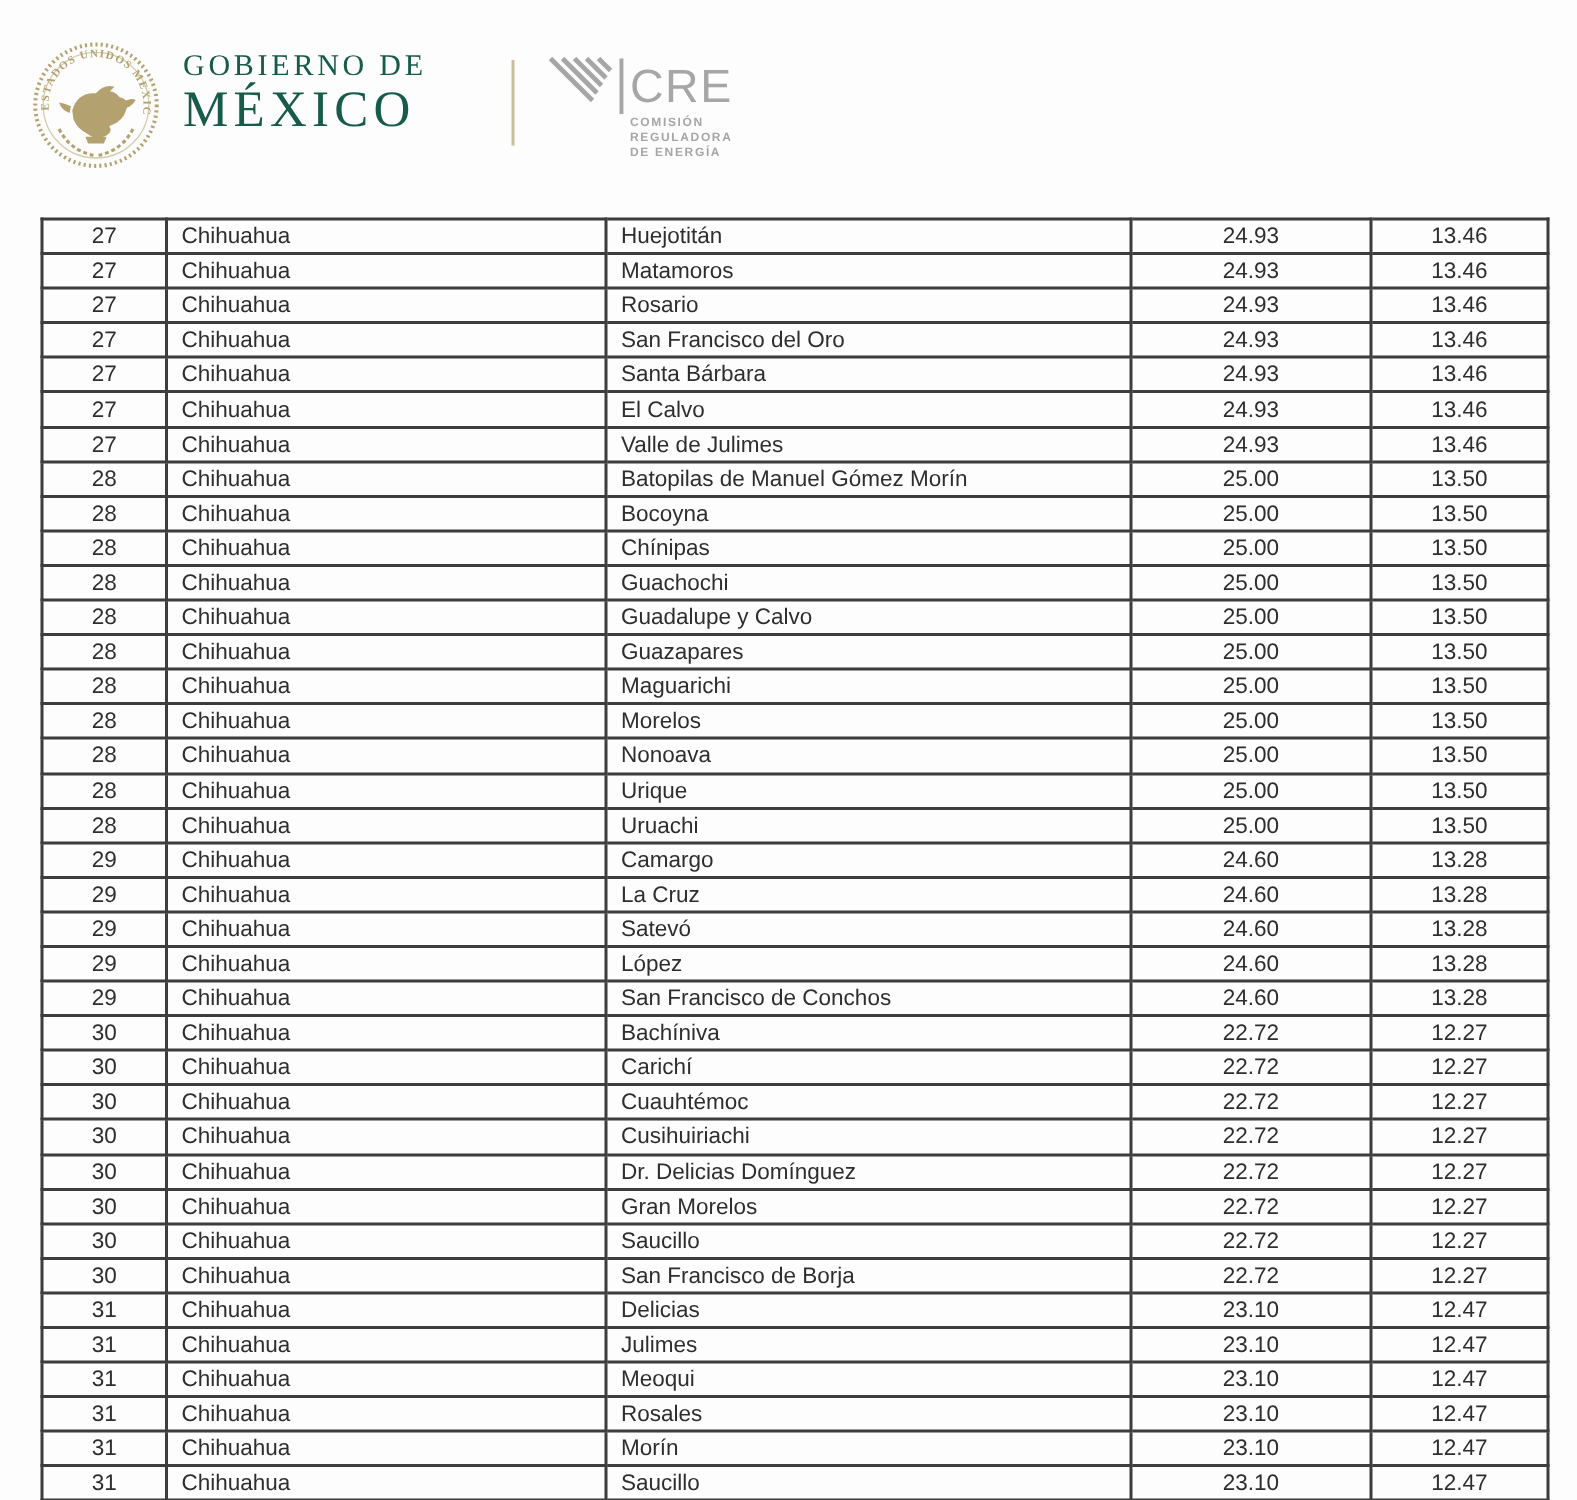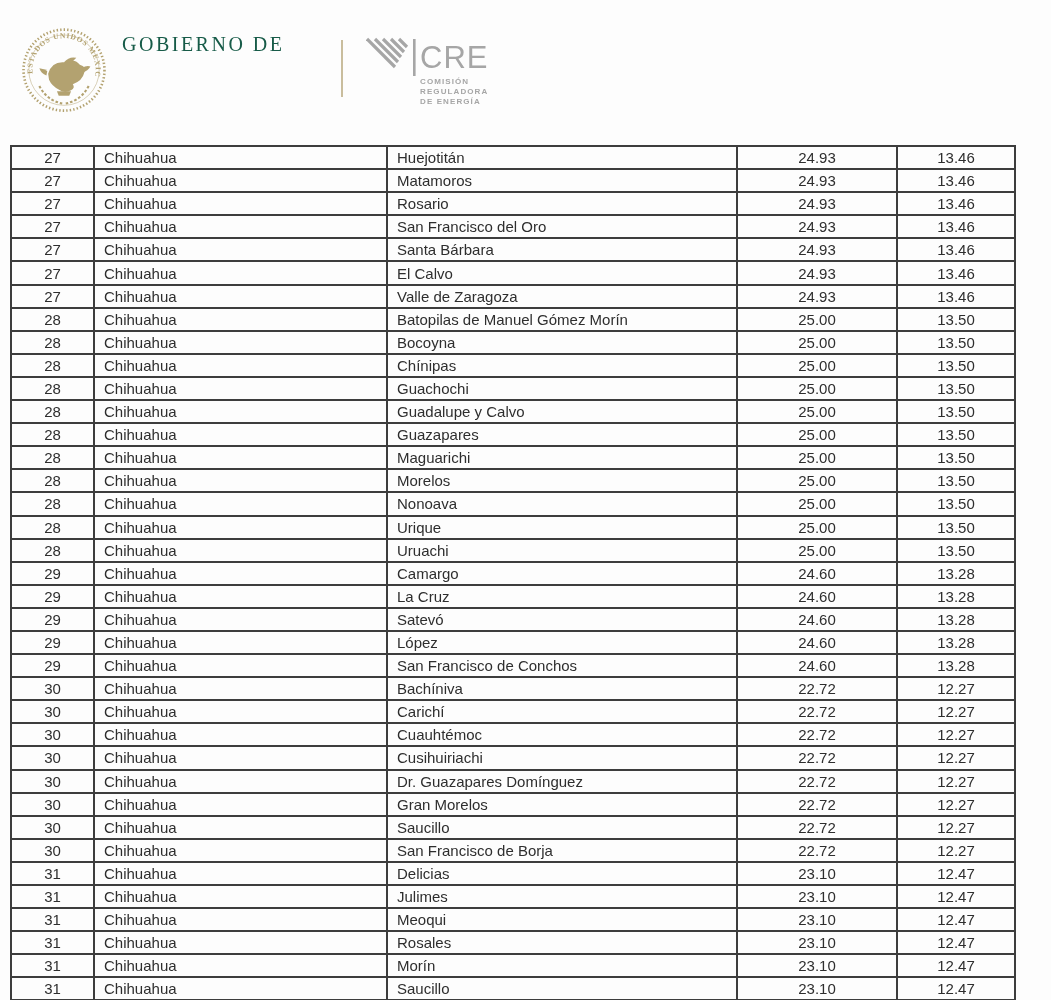--- a/index.html
+++ b/index.html
@@ -18,21 +18,21 @@
   .letterhead{position:absolute;left:0;top:0;width:1051px;height:140px;background:var(--paper);}
   .coat{position:absolute;left:20px;top:22px;width:88px;height:98px;color:var(--gold);}
   .gob-text{position:absolute;left:122px;top:34px;color:var(--green);
     font-family:"Liberation Serif",serif;font-weight:normal;line-height:1;}
   .gob-line1{font-size:20px;letter-spacing:2.5px;}
   .gob-line2{font-size:34px;letter-spacing:3.5px;margin-top:3px;}
   .head-divider{position:absolute;left:341px;top:40px;width:2px;height:57px;
     background:var(--divider);}
   .cre-logo{position:absolute;left:366px;top:34px;width:130px;height:76px;color:var(--gray-logo);}
   
-  .rates-table{position:absolute;left:10px;top:145px;width:1004px;
+  .rates-table{position:absolute;left:27px;top:145px;width:1004px;
     border-collapse:collapse;table-layout:fixed;}
   .rates-table td{border:2px solid var(--line);font-size:15px;color:var(--ink);
     height:23.1px;padding:0;white-space:nowrap;overflow:hidden;line-height:1;}
   td.c-num{text-align:center;}
   td.c-state,td.c-muni{text-align:left;padding-left:9px;}
   td.c-p1,td.c-p2{text-align:center;}
 </style>
 </head>
 <body>
 
@@ -58,20 +58,21 @@
       <path d="M42 78 L58 78 L56 83 L44 83 Z"></path>
     </g>
     <g fill="none" stroke="currentColor" stroke-width="2.4" stroke-dasharray="3 2.2">
       <path d="M22 72 Q30 88 48 92"></path>
       <path d="M78 72 Q70 88 52 92"></path>
     </g>
   </svg>
 
   <div class="gob-text">
     <div class="gob-line1">GOBIERNO DE</div>
+    <div class="gob-line2">MÉXICO</div>
   </div>
 
   <div class="head-divider"></div>
 
   <svg class="cre-logo" viewBox="0 0 130 76">
     <g stroke="currentColor" stroke-width="3.2">
       <line x1="1" y1="5" x2="29" y2="33"></line>
       <line x1="9" y1="5" x2="32" y2="28"></line>
       <line x1="17" y1="5" x2="35" y2="23"></line>
       <line x1="25" y1="5" x2="38" y2="18"></line>
@@ -134,21 +135,21 @@
       <tr>
         <td class="c-num">27</td>
         <td class="c-state">Chihuahua</td>
         <td class="c-muni">El Calvo</td>
         <td class="c-p1">24.93</td>
         <td class="c-p2">13.46</td>
       </tr>
       <tr>
         <td class="c-num">27</td>
         <td class="c-state">Chihuahua</td>
-        <td class="c-muni">Valle de Zaragoza</td>
+        <td class="c-muni">Valle de Julimes</td>
         <td class="c-p1">24.93</td>
         <td class="c-p2">13.46</td>
       </tr>
       <tr>
         <td class="c-num">28</td>
         <td class="c-state">Chihuahua</td>
         <td class="c-muni">Batopilas de Manuel Gómez Morín</td>
         <td class="c-p1">25.00</td>
         <td class="c-p2">13.50</td>
       </tr>
@@ -281,21 +282,21 @@
       <tr>
         <td class="c-num">30</td>
         <td class="c-state">Chihuahua</td>
         <td class="c-muni">Cusihuiriachi</td>
         <td class="c-p1">22.72</td>
         <td class="c-p2">12.27</td>
       </tr>
       <tr>
         <td class="c-num">30</td>
         <td class="c-state">Chihuahua</td>
-        <td class="c-muni">Dr. Guazapares Domínguez</td>
+        <td class="c-muni">Dr. Delicias Domínguez</td>
         <td class="c-p1">22.72</td>
         <td class="c-p2">12.27</td>
       </tr>
       <tr>
         <td class="c-num">30</td>
         <td class="c-state">Chihuahua</td>
         <td class="c-muni">Gran Morelos</td>
         <td class="c-p1">22.72</td>
         <td class="c-p2">12.27</td>
       </tr>

